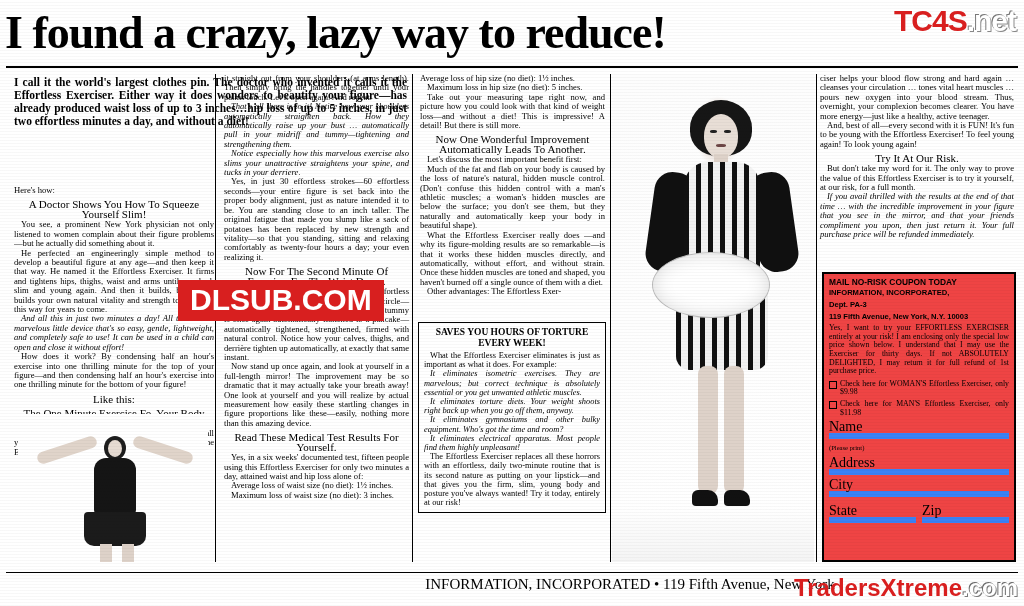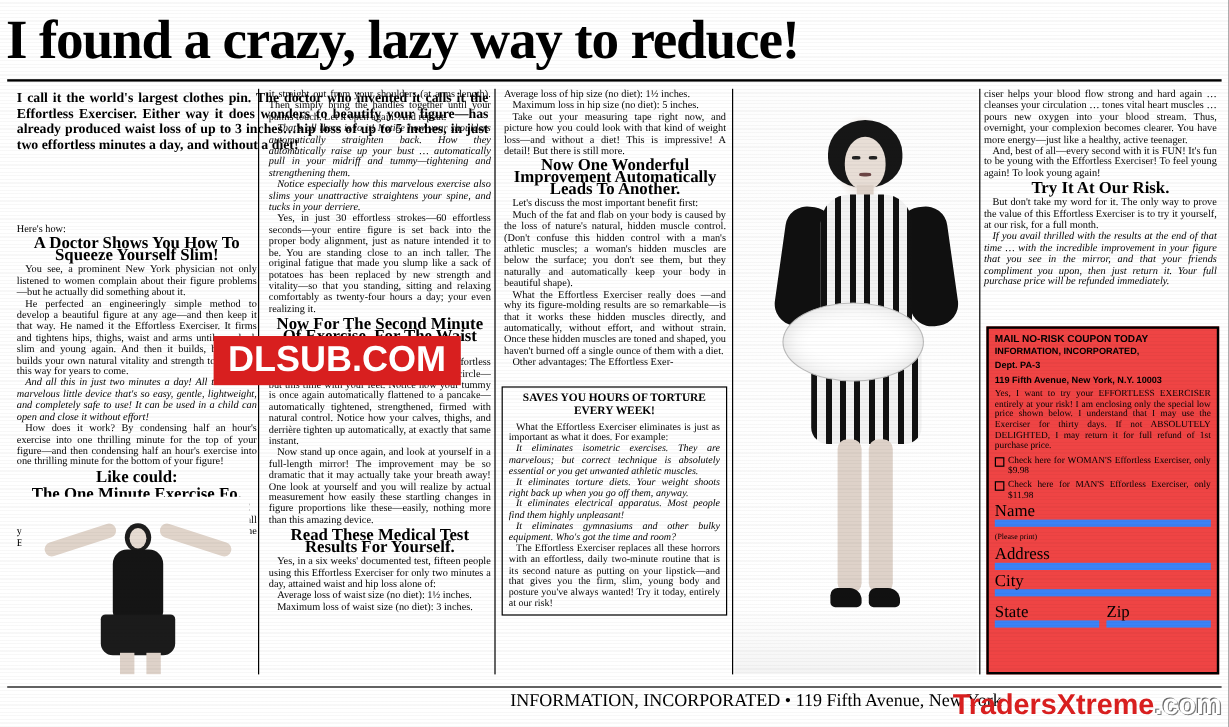--- a/index.html
+++ b/index.html
@@ -86,23 +86,23 @@
     position: absolute;
     top: 74px;
     font-size: 8.6px;
     line-height: 9.4px;
     text-align: justify;
   }
   .col p { margin: 0 0 0 0; text-indent: 7px; }
   .col p.noind { text-indent: 0; }
   .col h3 {
     margin: 4px 0 1px 0;
-    font-size: 14px;
+    font-size: 11px;
     line-height: 10px;
-    font-weight: bold;
+    font-weight: normal;
     text-align: center;
   }
   .col .ital { font-style: italic; }
   #col0 { left: 14px; width: 200px; margin-top: 44px; }
   #col1 { left: 224px; width: 185px; }
   #col2 { left: 420px; width: 185px; }
   #col3 { left: 820px; width: 194px; }
   .vline {
     position: absolute;
     top: 74px;
@@ -412,35 +412,38 @@
   }
 </style>
 </head>
 <body>
 
 <div id="page">
 
   <div class="headline">I found a crazy, lazy way to reduce!</div>
   <div class="rule" id="rule-top"></div>
 
+  <div class="wm-tc4s">
+    <span class="red">TC4S</span><span class="wht">.net</span>
+  </div>
   <div class="wm-dlsub">DLSUB.COM</div>
   <div class="wm-traders">
     <span class="red">TradersXtreme</span><span class="wht">.com</span>
   </div>
 
   <div class="intro">I call it the world's largest clothes pin. The doctor who invented it calls it the Effortless Exerciser. Either way it does wonders to beautify your figure—has already produced waist loss of up to 3 inches…hip loss of up to 5 inches, in just two effortless minutes a day, and without a diet!</div>
 
   <div class="col" id="col0" style="top:142px;">
     <p class="noind">Here's how:</p>
     <h3>A Doctor Shows You How To Squeeze Yourself Slim!</h3>
     <p>You see, a prominent New York physician not only listened to women complain about their figure problems—but he actually did something about it.</p>
     <p>He perfected an engineeringly simple method to develop a beautiful figure at any age—and then keep it that way. He named it the Effortless Exerciser. It firms and tightens hips, thighs, waist and arms until you look slim and young again. And then it builds, builds and builds your own natural vitality and strength to keep you this way for years to come.</p>
     <p class="ital">And all this in just two minutes a day! All this with a marvelous little device that's so easy, gentle, lightweight, and completely safe to use! It can be used in a child can open and close it without effort!</p>
     <p>How does it work? By condensing half an hour's exercise into one thrilling minute for the top of your figure—and then condensing half an hour's exercise into one thrilling minute for the bottom of your figure!</p>
-    <h3>Like could:</h3>
+    <h3>Like this:</h3>
     <h3>The One Minute Exercise Fo. Your Body From The Waist Up:</h3>
     <p>To use this marvelous, body-slimming Clothes Pin, all you do is unsnap the clips. Automatically, by itself, the Effortless Exerciser starts to spread apart. Now hold</p>
   </div>
 
   <div class="photo-small">
     <div class="ps-armL"></div>
     <div class="ps-armR"></div>
     <div class="ps-head"></div>
     <div class="ps-face"></div>
     <div class="ps-body"></div>
@@ -472,22 +475,22 @@
     <p>Much of the fat and flab on your body is caused by the loss of nature's natural, hidden muscle control. (Don't confuse this hidden control with a man's athletic muscles; a woman's hidden muscles are below the surface; you don't see them, but they naturally and automatically keep your body in beautiful shape).</p>
     <p>What the Effortless Exerciser really does —and why its figure-molding results are so remarkable—is that it works these hidden muscles directly, and automatically, without effort, and without strain. Once these hidden muscles are toned and shaped, you haven't burned off a single ounce of them with a diet.</p>
     <p>Other advantages: The Effortless Exer-</p>
   </div>
 
   <div class="torture-box">
     <h3>SAVES YOU HOURS OF TORTURE EVERY WEEK!</h3>
     <p>What the Effortless Exerciser eliminates is just as important as what it does. For example:</p>
     <p class="ital">It eliminates isometric exercises. They are marvelous; but correct technique is absolutely essential or you get unwanted athletic muscles.</p>
     <p class="ital">It eliminates torture diets. Your weight shoots right back up when you go off them, anyway.</p>
+    <p class="ital">It eliminates gymnasiums and other bulky equipment. Who's got the time and room?</p>
     <p class="ital">It eliminates electrical apparatus. Most people find them highly unpleasant!</p>
-    <p class="ital">It eliminates gymnasiums and other bulky equipment. Who's got the time and room?</p>
     <p>The Effortless Exerciser replaces all these horrors with an effortless, daily two-minute routine that is its second nature as putting on your lipstick—and that gives you the firm, slim, young body and posture you've always wanted! Try it today, entirely at our risk!</p>
   </div>
 
   <div class="photo">
     <div class="figure"></div>
     <div class="ph-floor"></div>
     <div class="ph-armL"></div>
     <div class="ph-armR"></div>
     <div class="ph-hair"></div>
     <div class="ph-face"></div>

